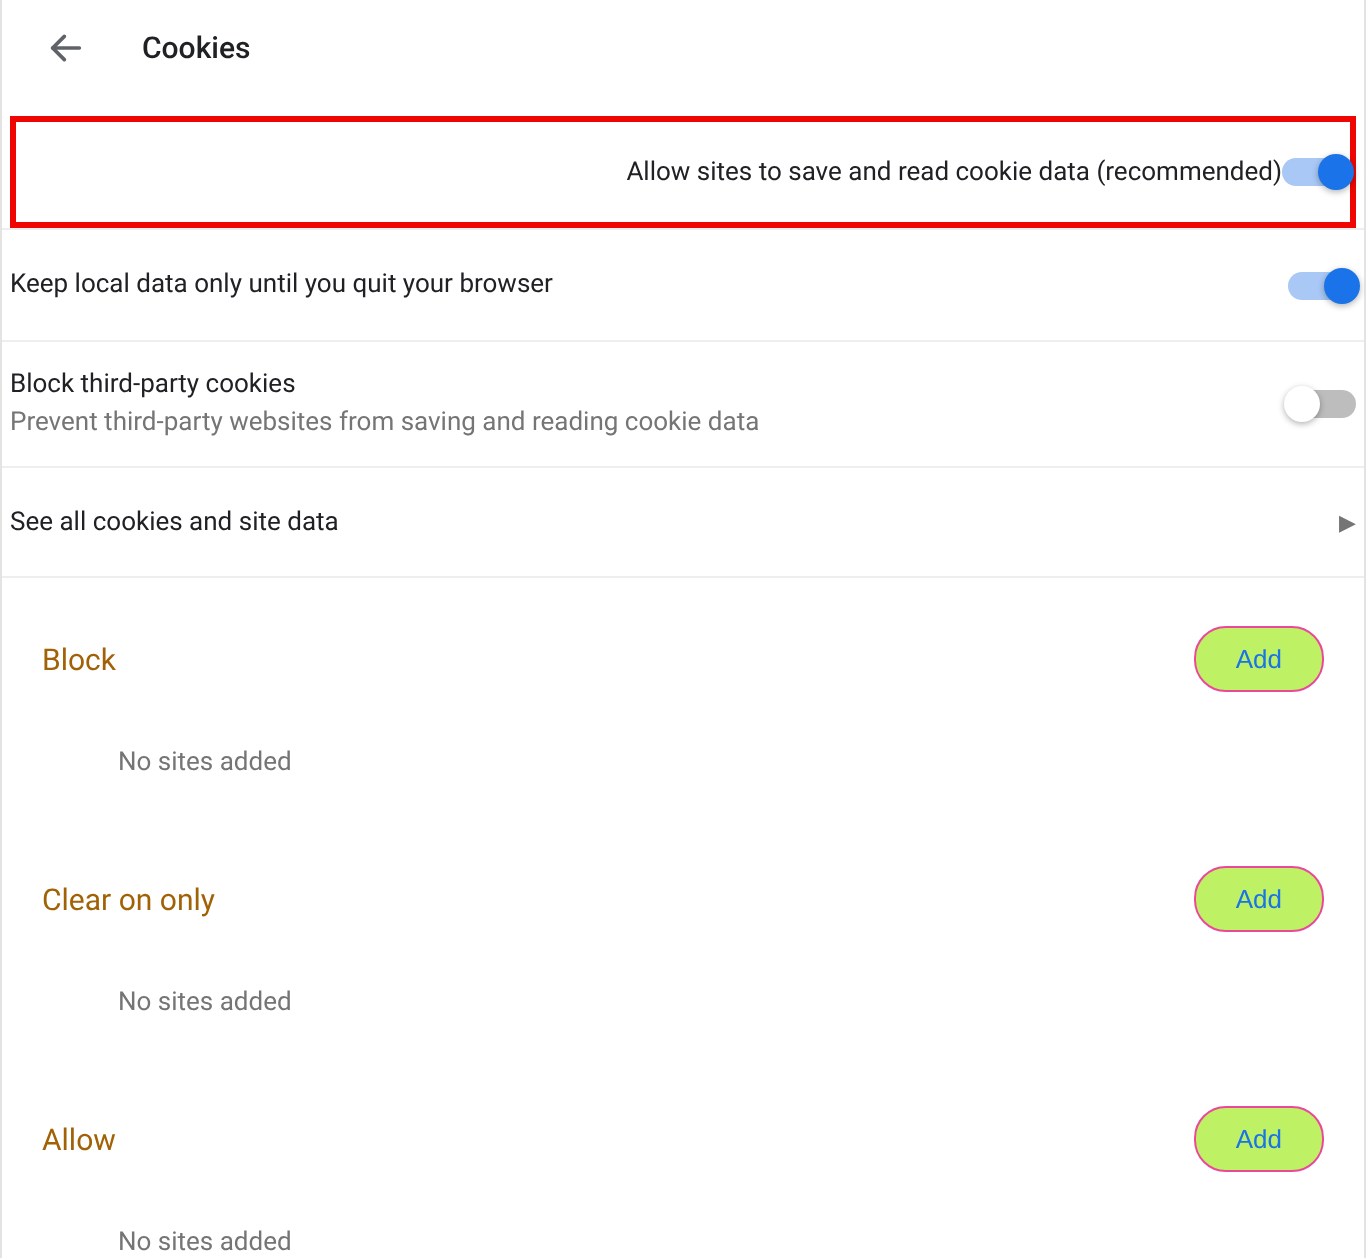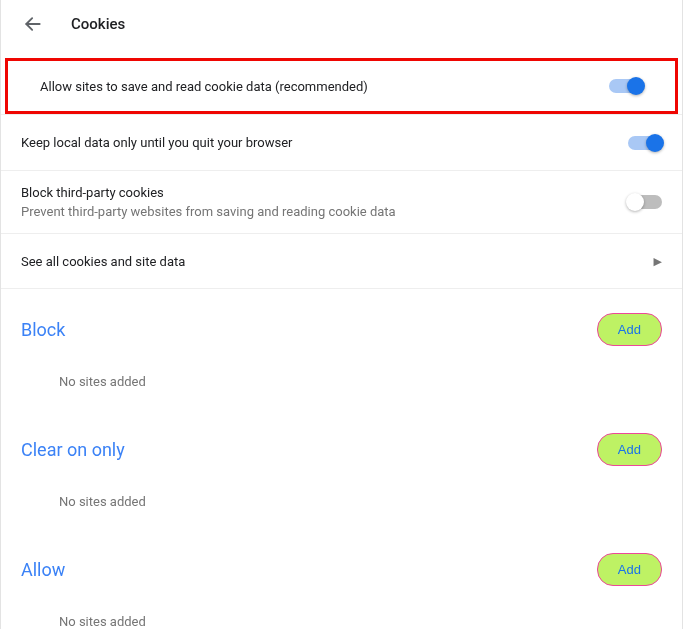--- a/index.html
+++ b/index.html
@@ -31,28 +31,29 @@
     color: #5f6368;
   }
   .header-title {
     font-size: 15px;
     color: #202124;
     font-weight: 500;
   }
   .row {
     display: flex;
     align-items: center;
-    padding: 14px 20px;
+    padding: 14px 4px;
     border-top: 1px solid #eeeeee;
     min-height: 56px;
   }
   .row.first-highlight {
     border: 3px solid #ef0602;
     margin: 4px 4px 0 4px;
-    padding: 14px 32px;
+    padding: 14px 0;
+    text-align: right;
   }
   .row-text {
     flex: 1;
     display: flex;
     flex-direction: column;
     gap: 4px;
   }
   .row-title {
     font-size: 13px;
     color: #202124;
@@ -88,22 +89,22 @@
   .section {
     padding: 0 20px;
   }
   .section-head {
     display: flex;
     align-items: center;
     justify-content: space-between;
     padding: 24px 0 8px 0;
   }
   .section-label {
-    font-size: 18px;
-    color: #3b82f6;
+    font-size: 15px;
+    color: #a16207;
   }
   .add-btn {
     border: 1px solid #ec4899;
     background: #bef264;
     color: #1a73e8;
     font-size: 13px;
     font-weight: 500;
     padding: 8px 20px;
     border-radius: 16px;
     cursor: pointer;

